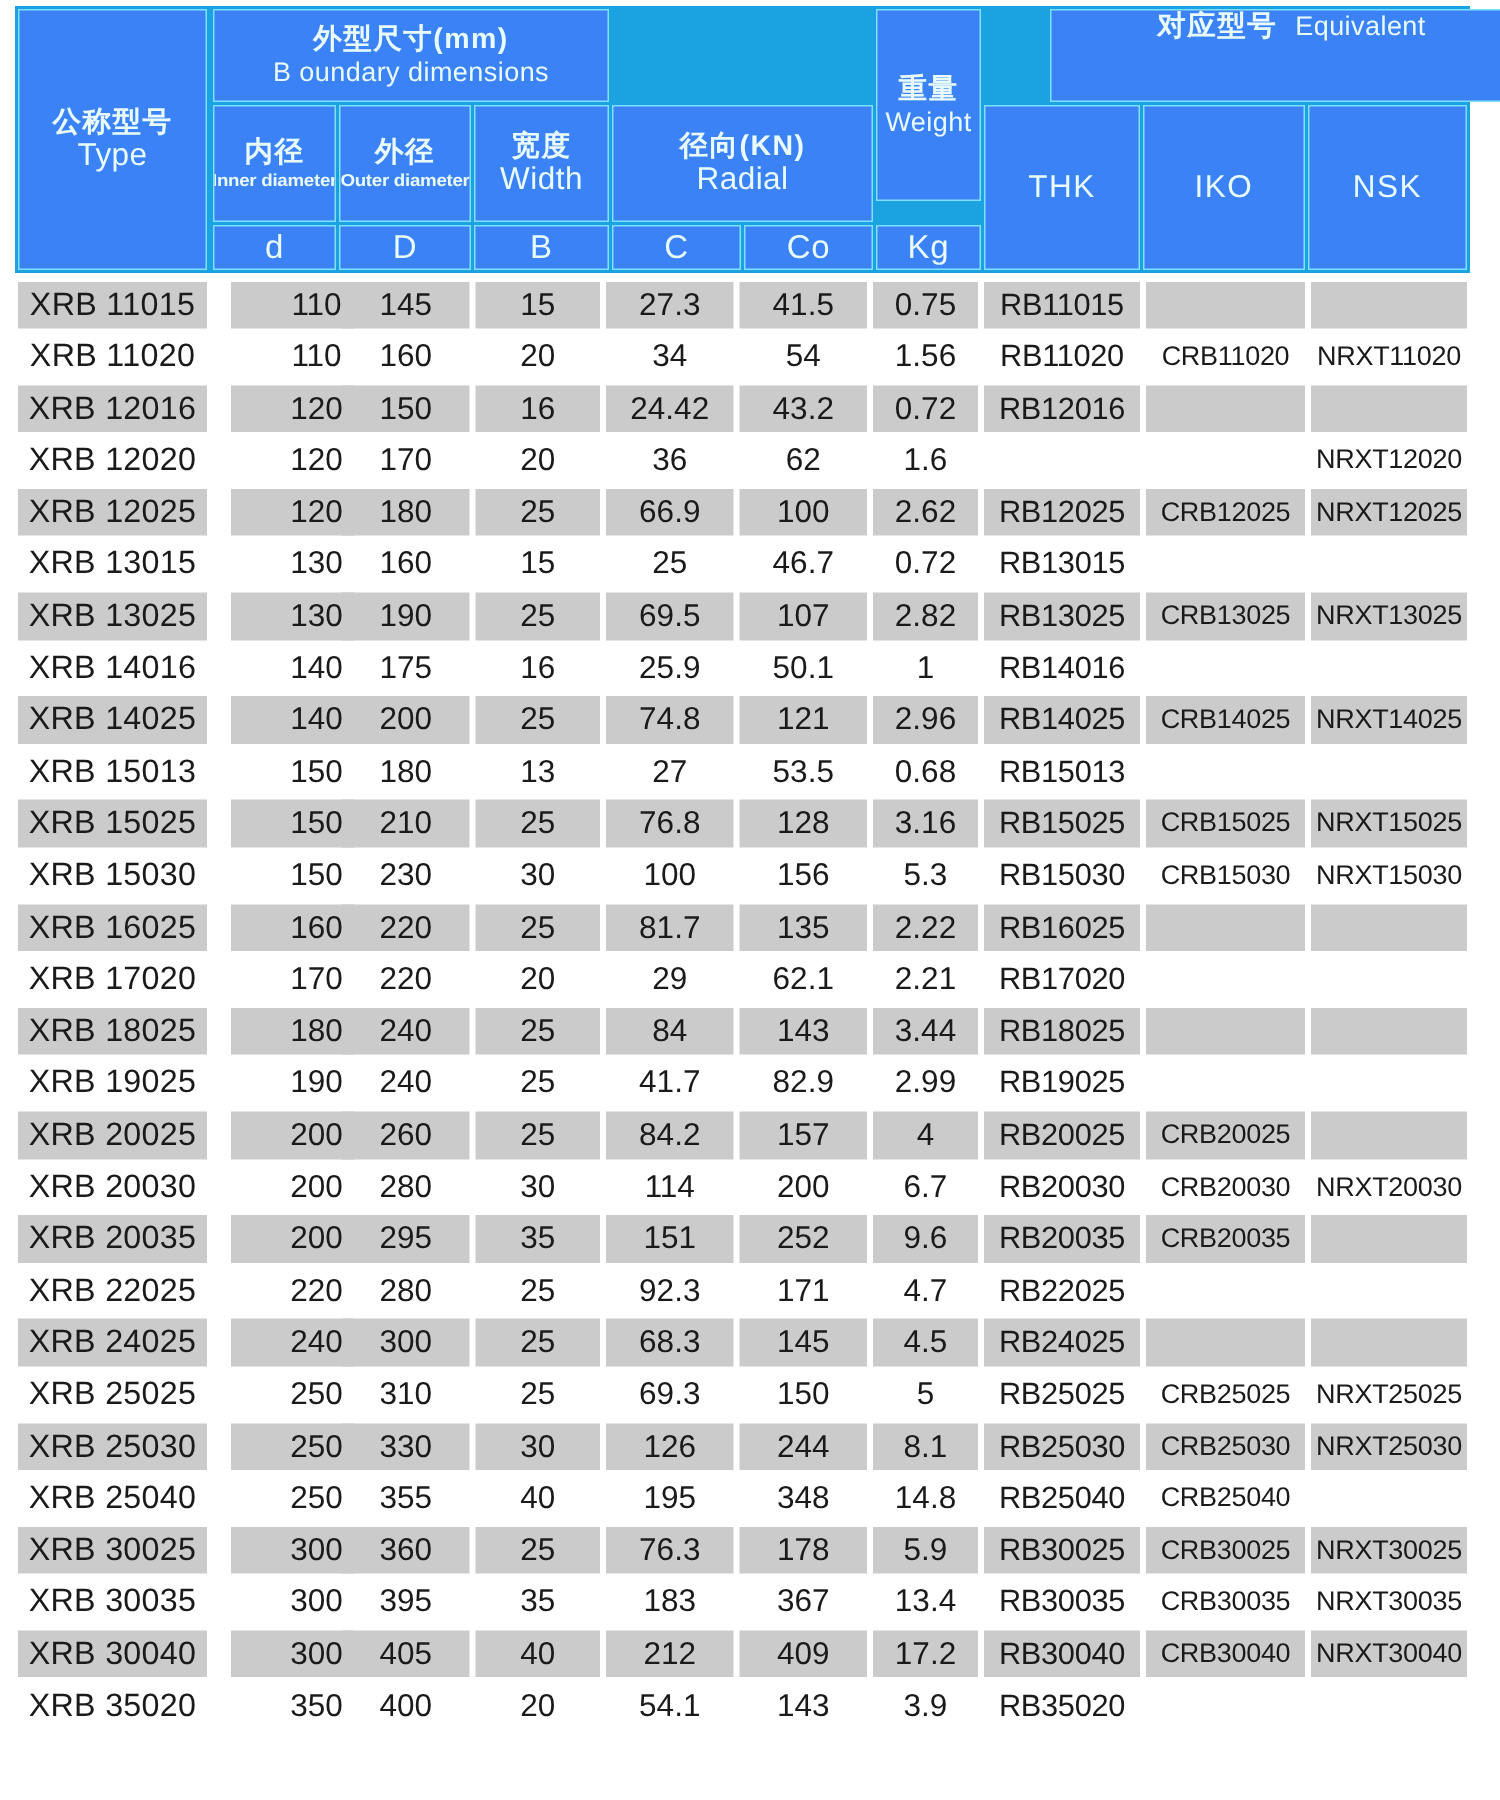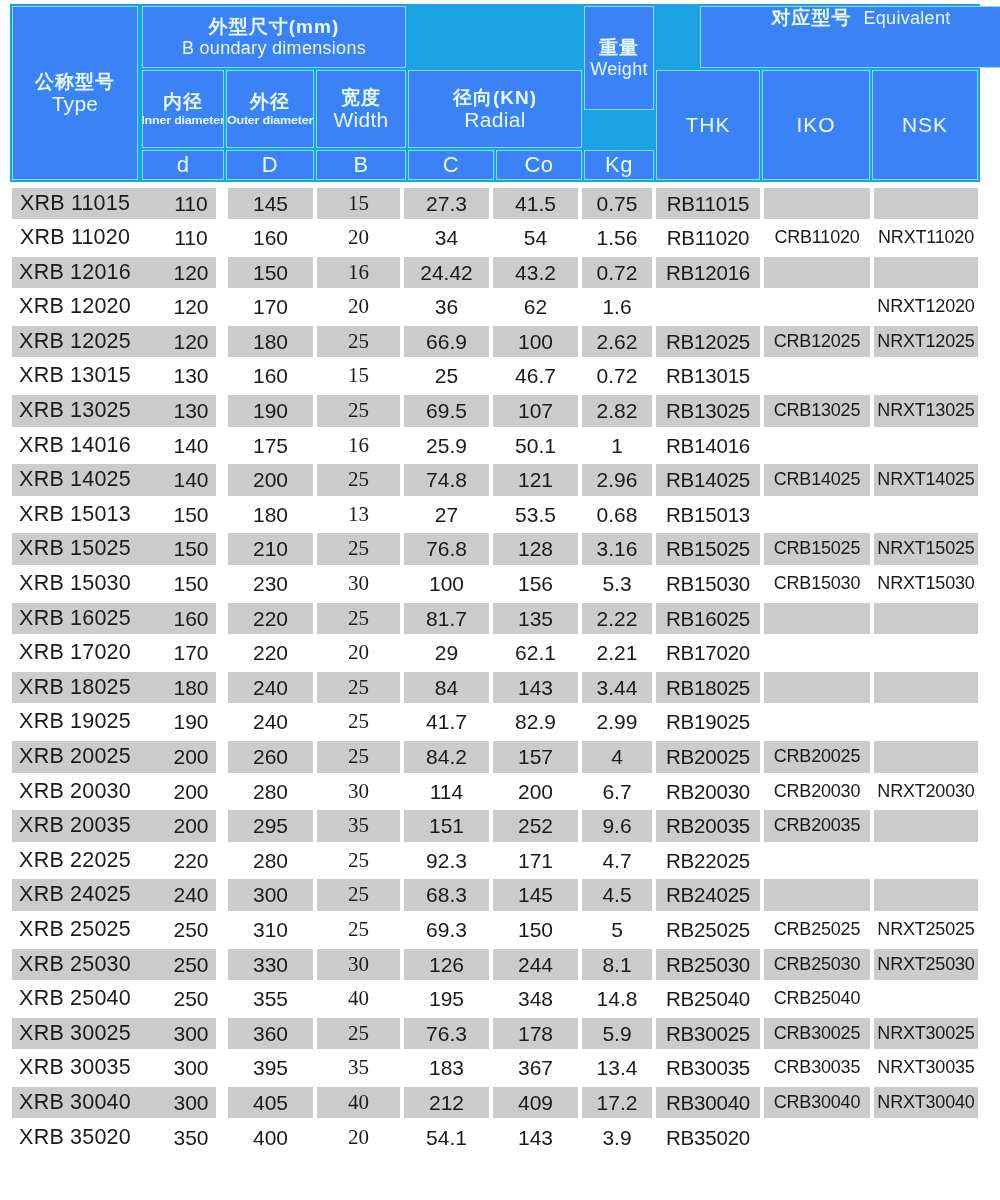--- a/index.html
+++ b/index.html
@@ -104,23 +104,23 @@
     color: #1a1a1a;
     text-align: center;
     white-space: nowrap;
     overflow: hidden;
   }
   .row.shaded .cell { background: #cbcbcb; }
   .row.plain .cell { background: transparent; }
 
   
   .c-type  { left: 12px;  width: 126px; font-size: 21.5px; letter-spacing: 0.2px; }
-  .c-d     { left: 134px; width: 82px; padding-left: 32px; }
+  .c-d     { left: 154px; width: 82px; padding-left: 32px; }
   .c-D     { left: 228px; width: 85px; }
-  .c-B     { left: 317px; width: 83px; font-family: Liberation Serif, serif; }
+  .c-B     { left: 317px; width: 83px; }
   .c-C     { left: 404px; width: 85px; }
   .c-Co    { left: 493px; width: 85px; }
   .c-Kg    { left: 582px; width: 70px; }
   .c-thk   { left: 656px; width: 104px; }
   .c-iko   { left: 764px; width: 106px; }
   .c-nsk   { left: 874px; width: 104px; }
 
   .c-thk, .c-iko, .c-nsk { font-size: 20.5px; letter-spacing: -0.2px; }
   .c-iko, .c-nsk { font-size: 18px; }
 </style>
@@ -135,21 +135,21 @@
       <span class="hcn">公称型号</span>
       <span class="hen big">Type</span>
     </div>
 
     <div class="hcell" style="left:132px; top:2px; width:264px; height:62px;">
       <span class="hcn">外型尺寸(mm)</span>
       <span class="hen">B oundary dimensions</span>
     </div>
 
 
-    <div class="hcell" style="left:574px; top:2px; width:70px; height:104px;">
+    <div class="hcell" style="left:574px; top:2px; width:70px; height:128px;">
       <span class="hcn">重量</span>
       <span class="hen">Weight</span>
     </div>
 
     <div class="hcell eqrow" style="left:646px; top:2px; width:322px; height:62px;margin-left:44px;">
       <span class="hcn">对应型号</span>
       <span class="hen">Equivalent</span>
     </div>
 
     <div class="hcell" style="left:132px; top:66px; width:82px; height:78px;">

